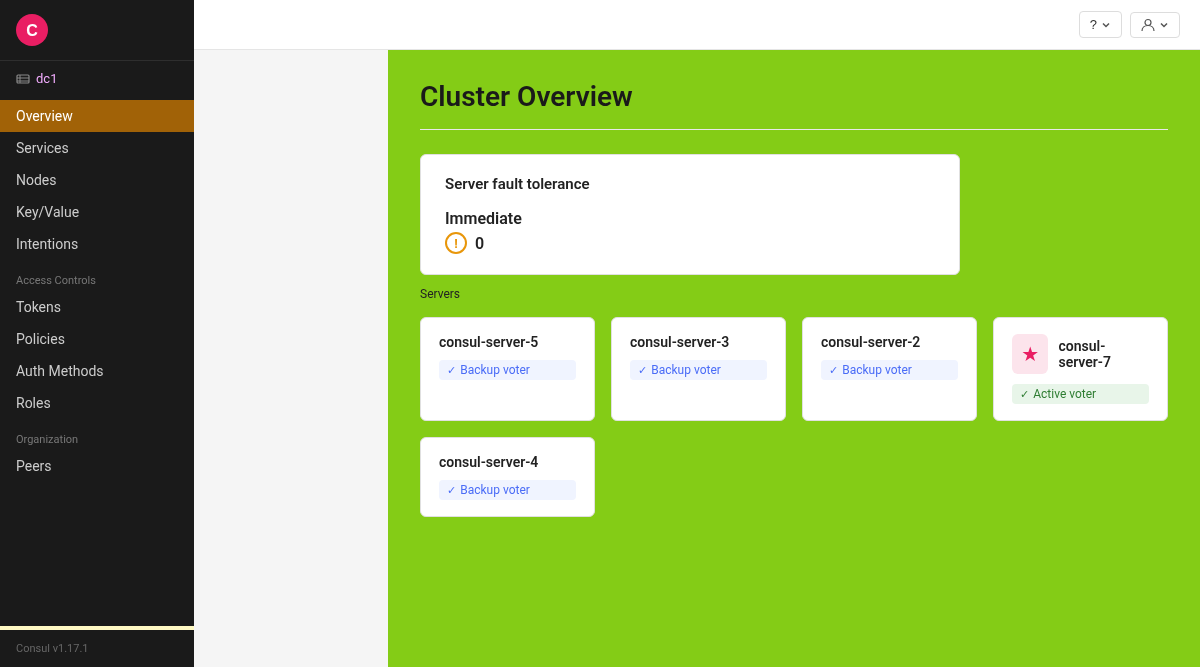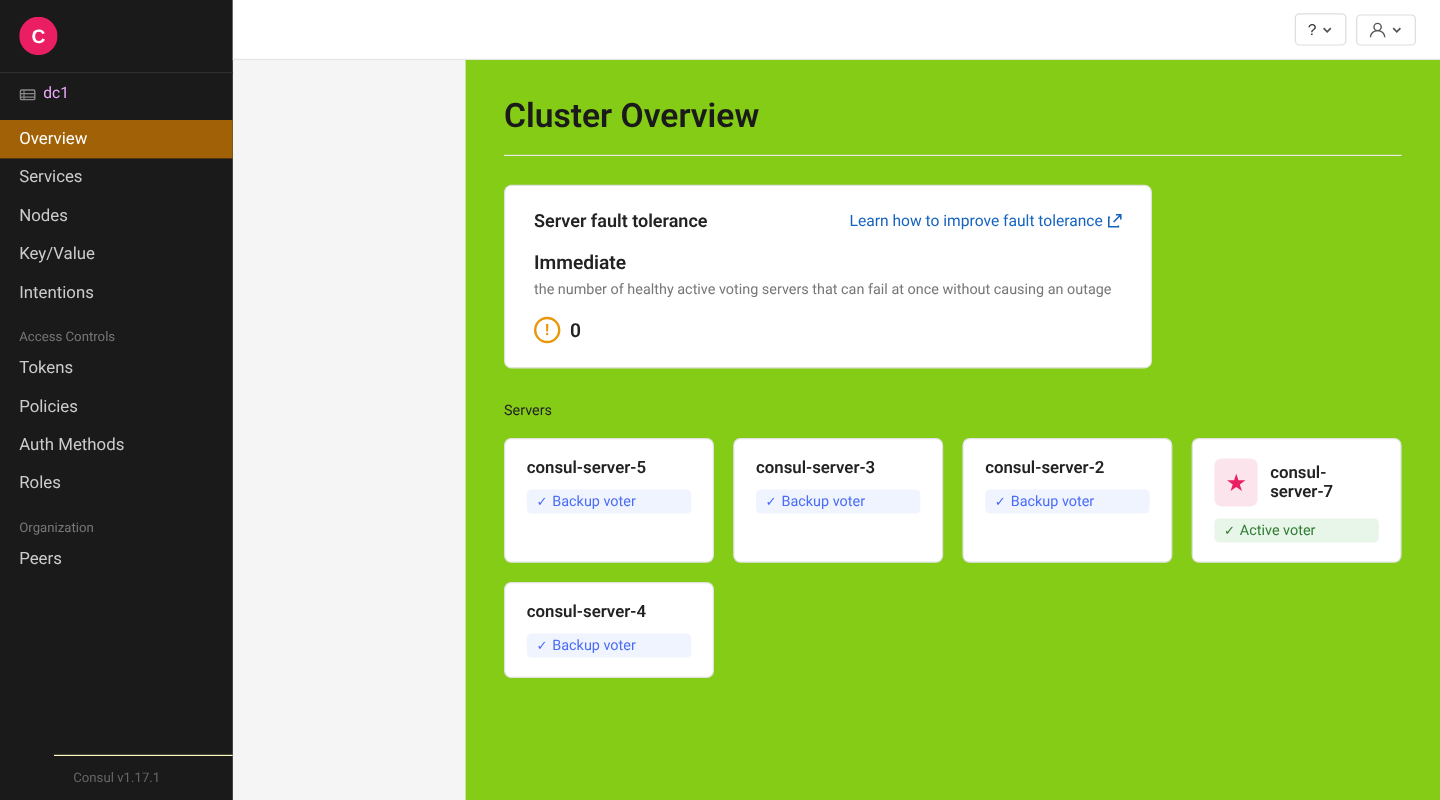--- a/index.html
+++ b/index.html
@@ -50,22 +50,21 @@
       padding: 14px 16px 4px;
       font-size: 11px;
       color: #777;
       text-transform: none;
       letter-spacing: 0;
     }
     #sidebar-footer {
       padding: 12px 16px;
       font-size: 11px;
       color: #666;
-      border-top: 1px solid #fef9c3;
-      margin-left: 45px;
+      border-top: 4px solid #fef9c3;
     }
 
     
     #topbar {
       position: absolute;
       top: 0;
       left: 194px;
       right: 0;
       height: 50px;
       background: #fff;
@@ -106,21 +105,21 @@
       margin-bottom: 24px;
       border-bottom: 1px solid #e8e8e8;
       padding-bottom: 16px;
     }
 
     
     #fault-tolerance-card {
       border: 1px solid #e0e0e0;
       border-radius: 6px;
       padding: 20px 24px;
-      margin-bottom: 28px;
+      margin-bottom: 12px;
       background: #fff;
       max-width: 540px;
     }
     #fault-tolerance-card-header {
       display: flex;
       justify-content: space-between;
       align-items: center;
       margin-bottom: 16px;
     }
     #fault-tolerance-title {
@@ -296,29 +295,22 @@
       </svg>
   </button>
 </div>
 
 <div id="main">
   <h1 id="page-title">Cluster Overview</h1>
 
   <div id="fault-tolerance-card">
     <div id="fault-tolerance-card-header">
       <span id="fault-tolerance-title">Server fault tolerance</span>
-      <a id="fault-tolerance-link" href="#">
-        <span>Learn how to improve fault tolerance</span>
-        <svg width="12" height="12" viewBox="0 0 12 12">
-          <path d="M7 1h4v4M5 7l6-6M2 3H1v8h8v-1" fill="none" stroke="#1563c0" stroke-width="1.3"></path>
-        </svg>
-      </a>
     </div>
     <div id="fault-severity">Immediate</div>
-    <div id="fault-description">the number of healthy active voting servers that can fail at once without causing an outage</div>
     <div id="fault-count-row">
       <div id="fault-warning-icon">!</div>
       <span id="fault-count">0</span>
     </div>
   </div>
 
   <div id="servers-section-title">Servers</div>
 
   <div id="servers-grid">
 

